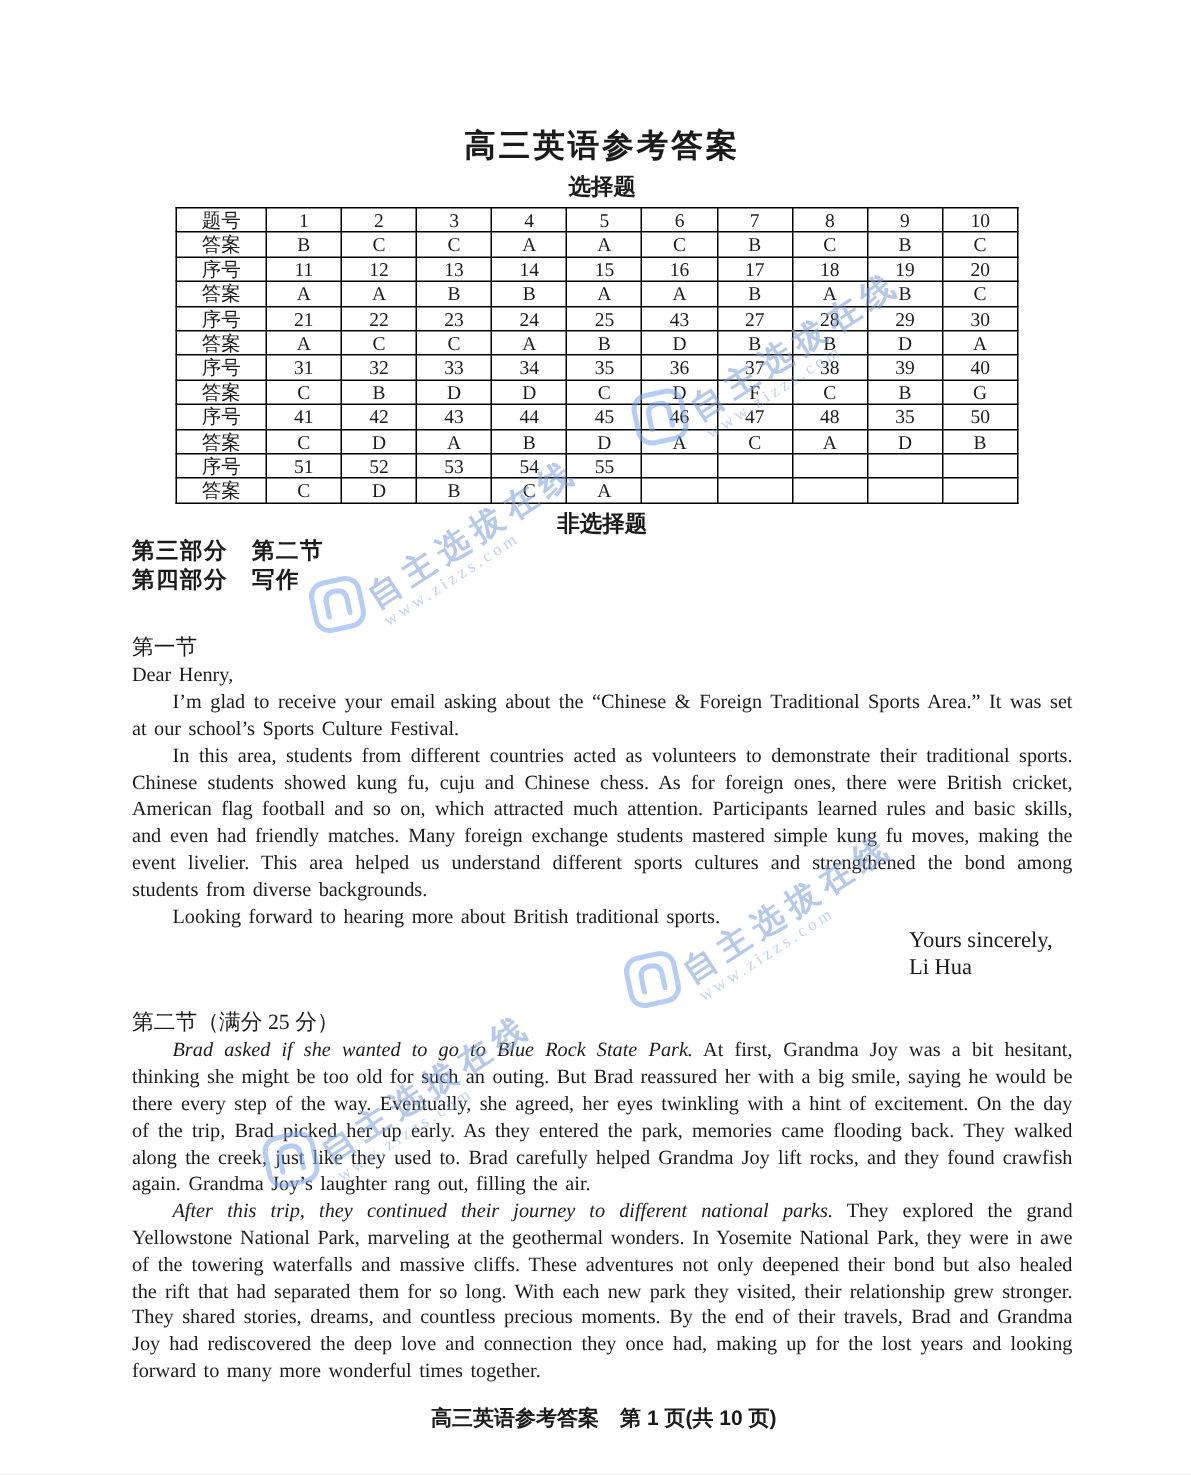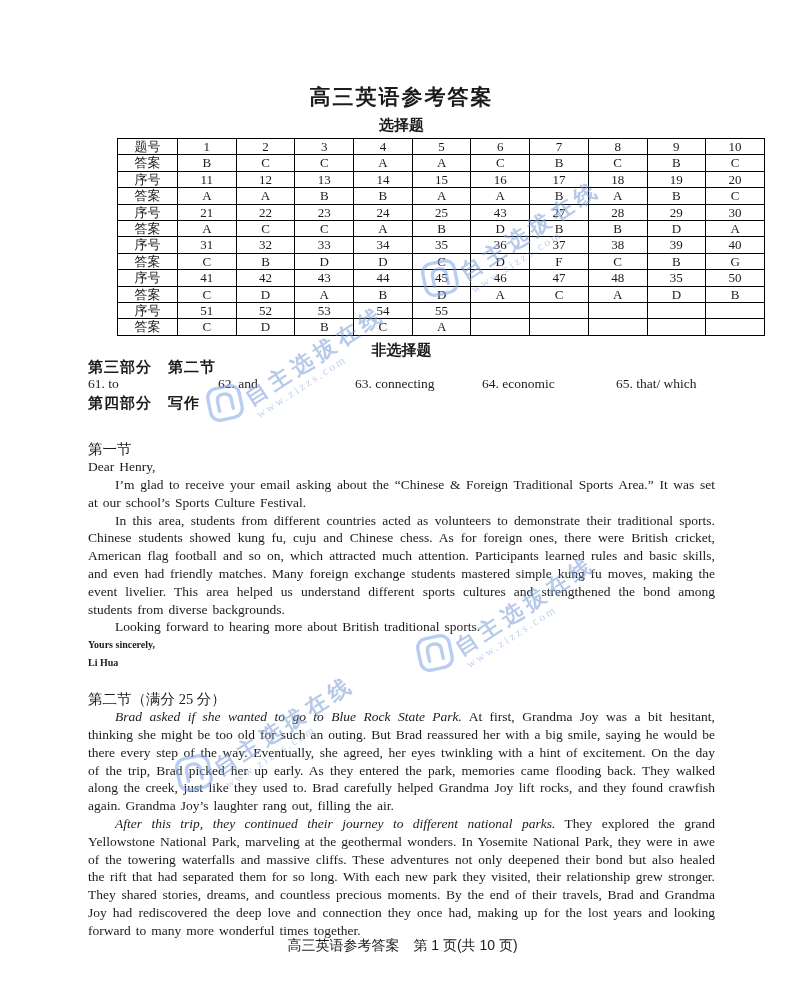--- a/index.html
+++ b/index.html
@@ -30,41 +30,41 @@
     text-align: center;
     font-size: 15px;
     font-weight: bold;
     line-height: 19px;
     margin-top: 5px;
     font-family: "Liberation Sans", "DejaVu Sans", sans-serif;
   }
   .ans-table {
     border-collapse: collapse;
     table-layout: fixed;
-    width: 648px;
+    width: 562px;
     margin: 4px 0 0 29px;
     border: 1.5px solid #000;
   }
   .ans-table td {
     border: 1px solid #000;
     height: 15.4px;
     line-height: 15.4px;
     text-align: center;
     vertical-align: middle;
     padding: 0;
     font-size: 13px;
     font-family: "Liberation Serif", "DejaVu Serif", serif;
   }
   .ans-table col.c-lbl { width: 60px; }
   .part-heading {
     font-size: 15px;
     font-weight: bold;
     line-height: 17.5px;
     letter-spacing: 1px;
-    font-family: Liberation Serif, serif;
+    font-family: Liberation Sans, sans-serif;
   }
   .mt2 { margin-top: 2px; }
   .section-label {
     font-size: 14.5px;
     line-height: 17.5px;
     margin-top: 28px;
   }
   .fill-grid {
     display: grid;
     grid-template-columns: 130px 137px 127px 134px auto;
@@ -73,33 +73,33 @@
     white-space: nowrap;
   }
   .body-text {
     font-size: 13.5px;
     line-height: 17.8px;
     text-align: justify;
     word-spacing: 0.12em;
   }
   .body-text p.ind { text-indent: 2em; }
   .closing-block {
-    font-size: 10px;
+    margin-left: 518px;
+    font-size: 15px;
     line-height: 17.8px;
     white-space: nowrap;
-    font-weight: bold;
   }
   .story p { text-indent: 2em; }
   .story .lead { font-style: italic; }
   .page-footer {
     position: absolute;
     left: 0; right: 0; top: 937px;
     text-align: center;
     font-size: 14px;
-    font-weight: normal;
+    font-weight: bold;
     font-family: "Liberation Sans", "DejaVu Sans", sans-serif;
     margin-left: 11px;
   }
   .page-footer .gap { display: inline-block; width: 14px; }
   
   .wm {
     position: absolute;
     width: 215px; height: 135px;
     pointer-events: none;
     opacity: 0.55;
@@ -352,27 +352,20 @@
             <td></td>
             <td></td>
           </tr>
         </tbody>
     </table>
 
     <div class="sub-heading" style="margin-top:4px;">非选择题</div>
 
     <div class="part-heading">第三部分　第二节</div>
 
-    <div class="fill-grid">
-      <span>61. to</span>
-      <span>62. and</span>
-      <span>63. connecting</span>
-      <span>64. economic</span>
-      <span>65. that/ which</span>
-    </div>
 
     <div class="part-heading mt2">第四部分　写作</div>
     <div class="section-label">第一节</div>
 
     <div class="body-text">
       <p>Dear Henry,</p>
       <p class="ind">I’m glad to receive your email asking about the “Chinese &amp; Foreign Traditional Sports Area.” It was set at our school’s Sports Culture Festival.</p>
       <p class="ind">In this area, students from different countries acted as volunteers to demonstrate their traditional sports. Chinese students showed kung fu, cuju and Chinese chess. As for foreign ones, there were British cricket, American flag football and so on, which attracted much attention. Participants learned rules and basic skills, and even had friendly matches. Many foreign exchange students mastered simple kung fu moves, making the event livelier. This area helped us understand different sports cultures and strengthened the bond among students from diverse backgrounds.</p>
       <p class="ind">Looking forward to hearing more about British traditional sports.</p>
     </div>

